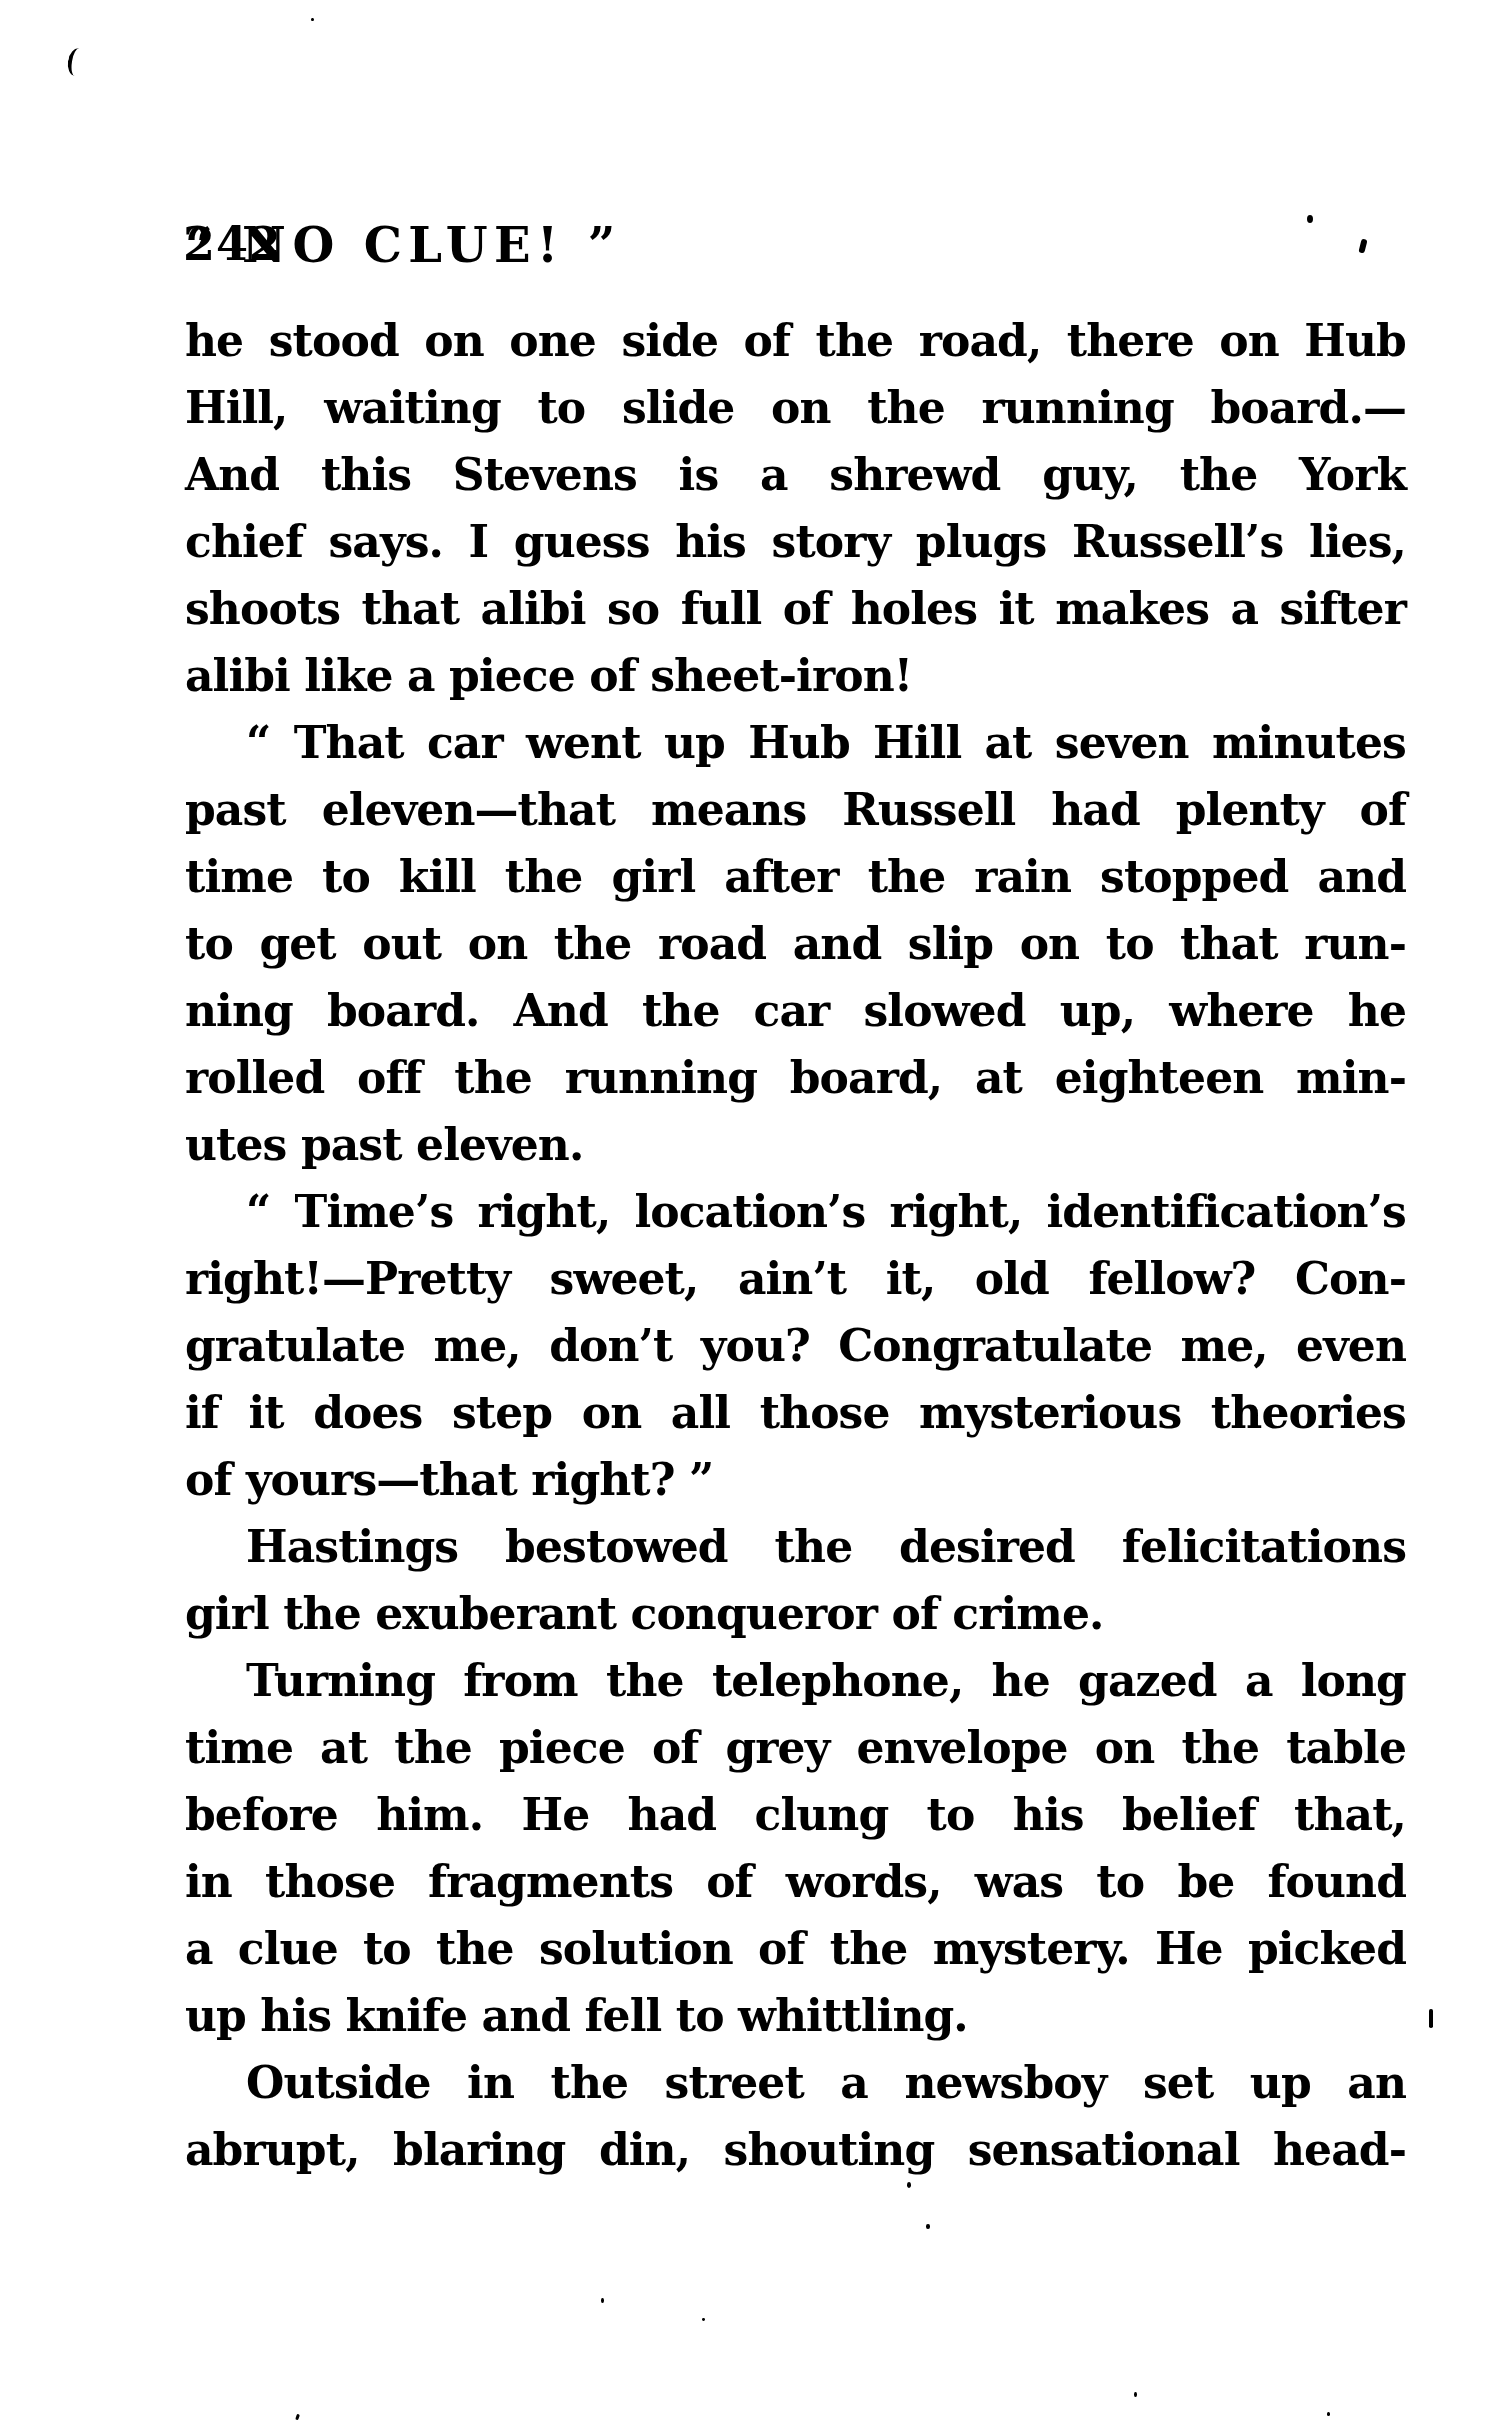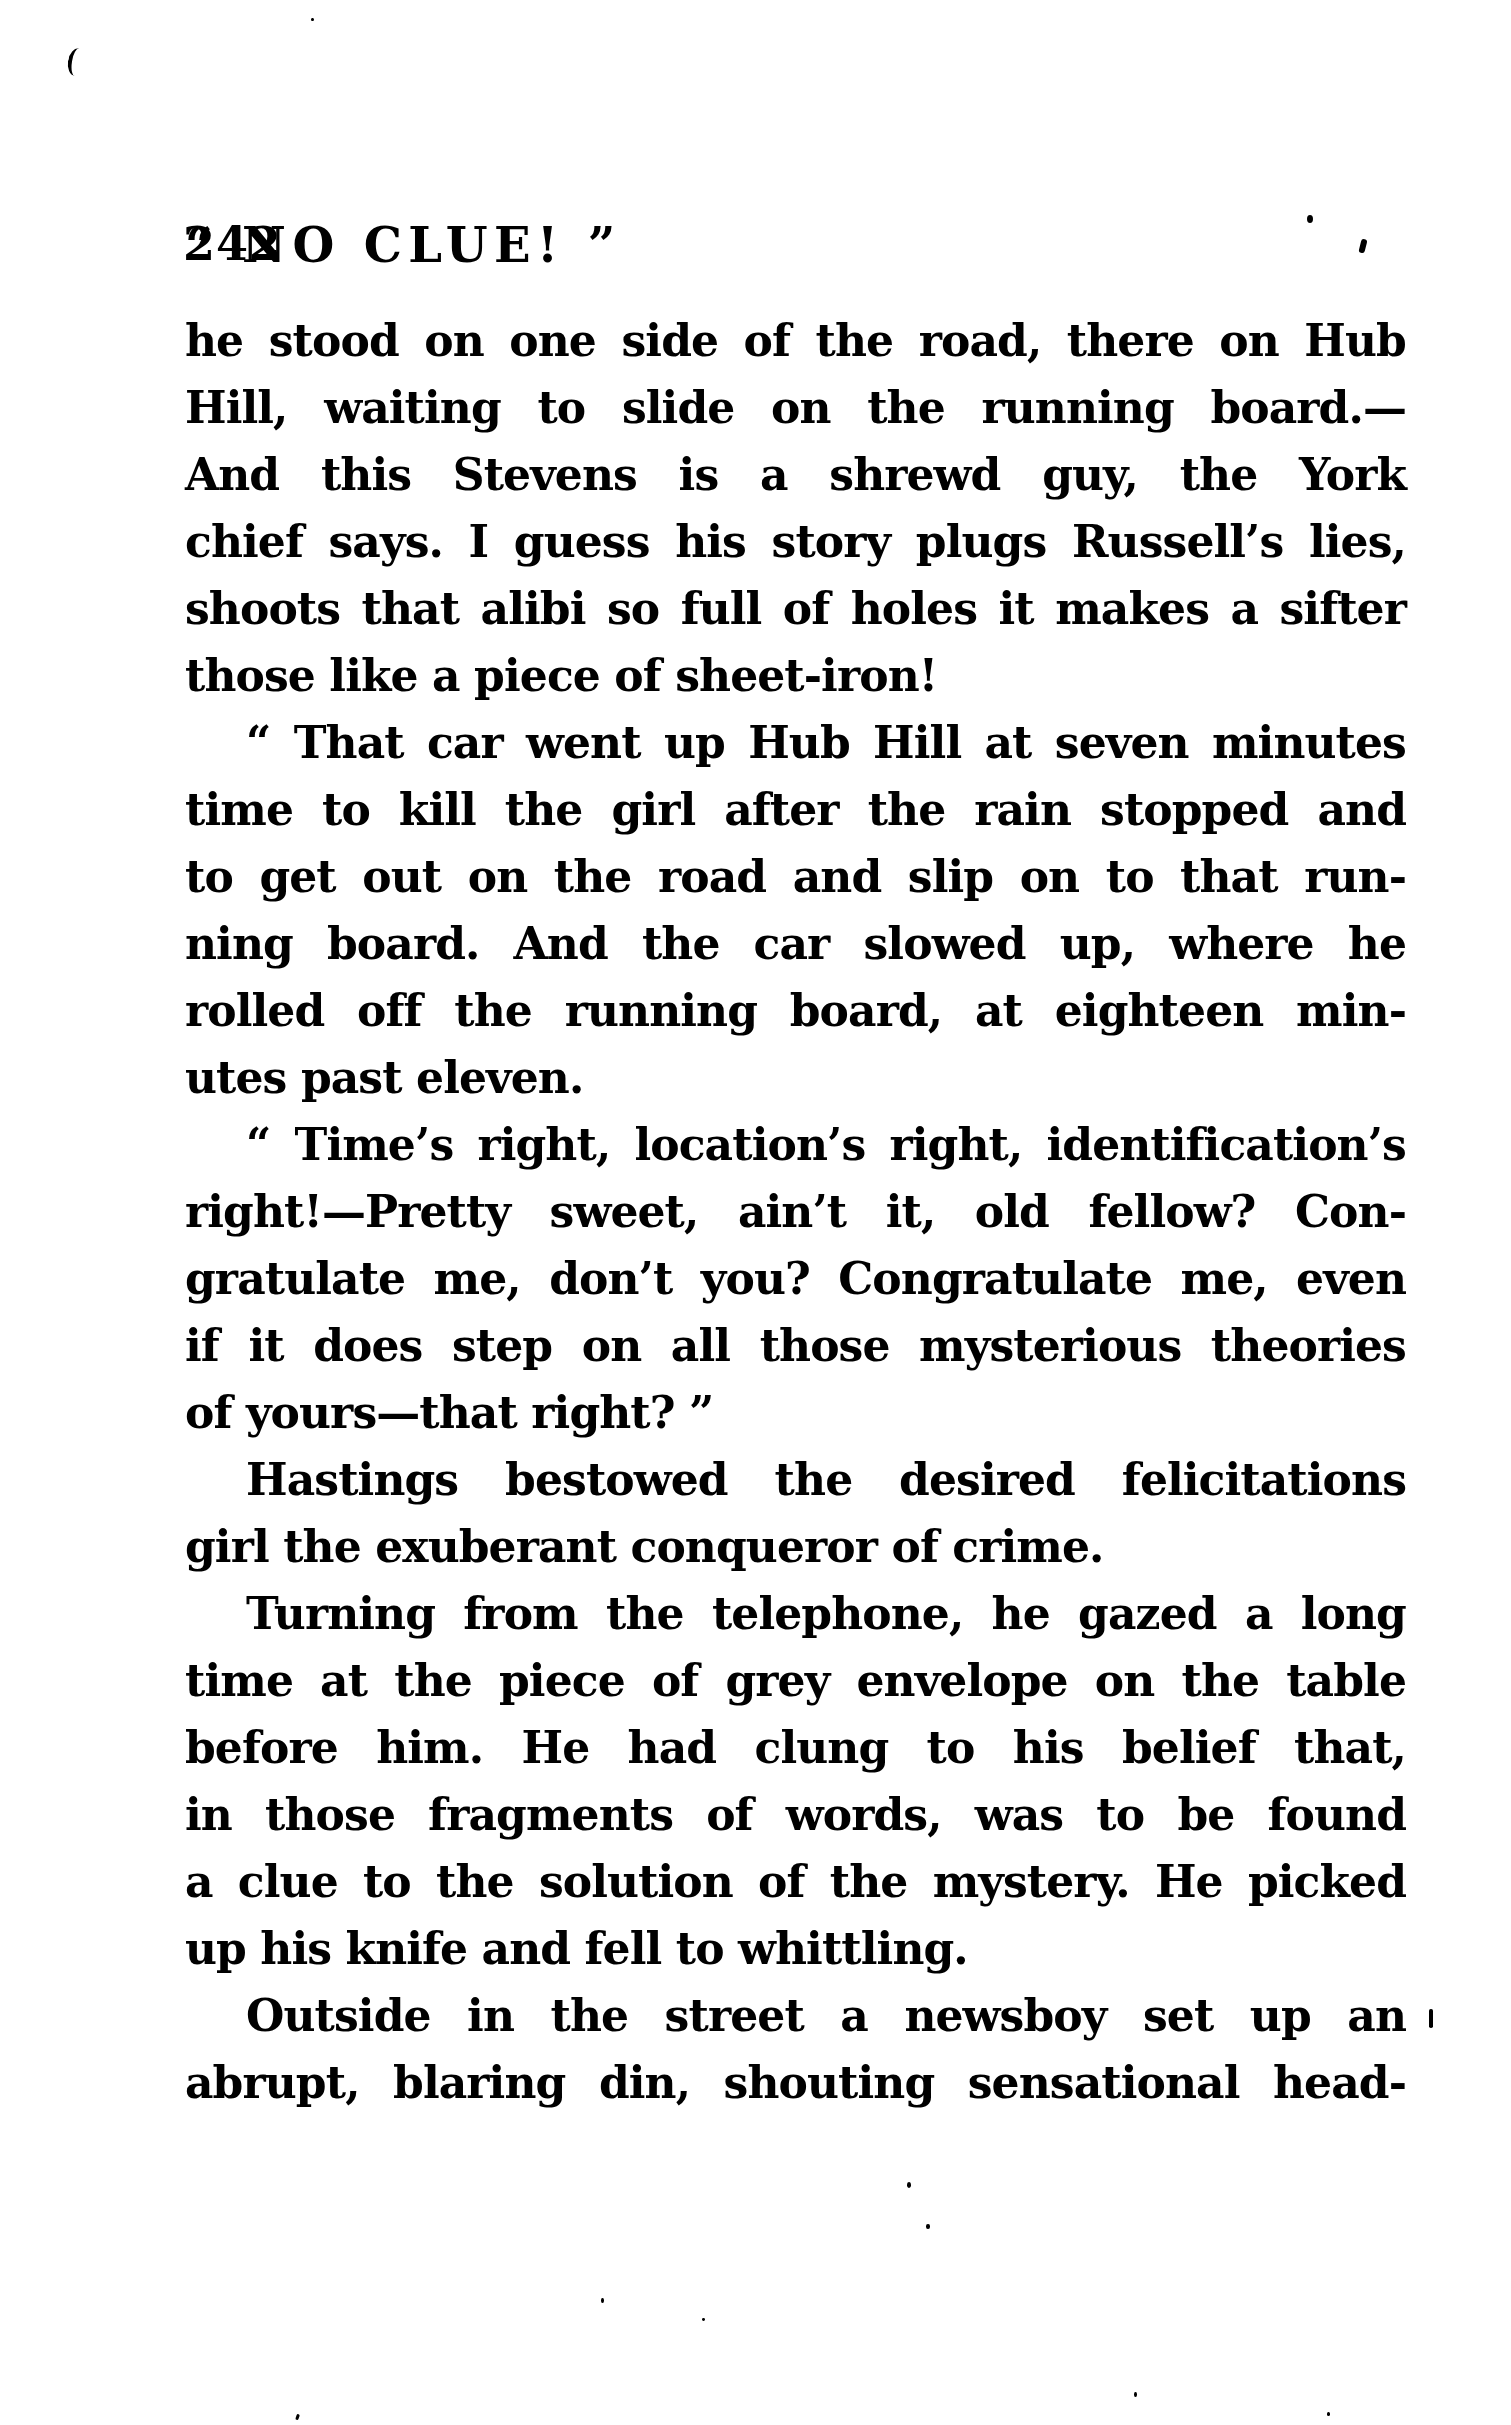--- a/index.html
+++ b/index.html
@@ -74,25 +74,26 @@
   <div class="page-title">“ NO CLUE! ”</div>
 
   <div class="body-text">
 
     <p class="para">
       <span class="line">he stood on one side of the road, there on Hub</span>
       <span class="line">Hill, waiting to slide on the running board.—</span>
       <span class="line">And this Stevens is a shrewd guy, the York</span>
       <span class="line">chief says. I guess his story plugs Russell’s lies,</span>
       <span class="line">shoots that alibi so full of holes it makes a sifter</span>
-      <span class="line last">those like a piece of sheet-iron!</span>
+      <span class="line last">alibi like a piece of sheet-iron!</span>
     </p>
 
     <p class="para">
       <span class="line indent">“ That car went up Hub Hill at seven minutes</span>
+      <span class="line">past eleven—that means Russell had plenty of</span>
       <span class="line">time to kill the girl after the rain stopped and</span>
       <span class="line">to get out on the road and slip on to that run-</span>
       <span class="line">ning board. And the car slowed up, where he</span>
       <span class="line">rolled off the running board, at eighteen min-</span>
       <span class="line last">utes past eleven.</span>
     </p>
 
     <p class="para">
       <span class="line indent">“ Time’s right, location’s right, identification’s</span>
       <span class="line">right!—Pretty sweet, ain’t it, old fellow? Con-</span>

